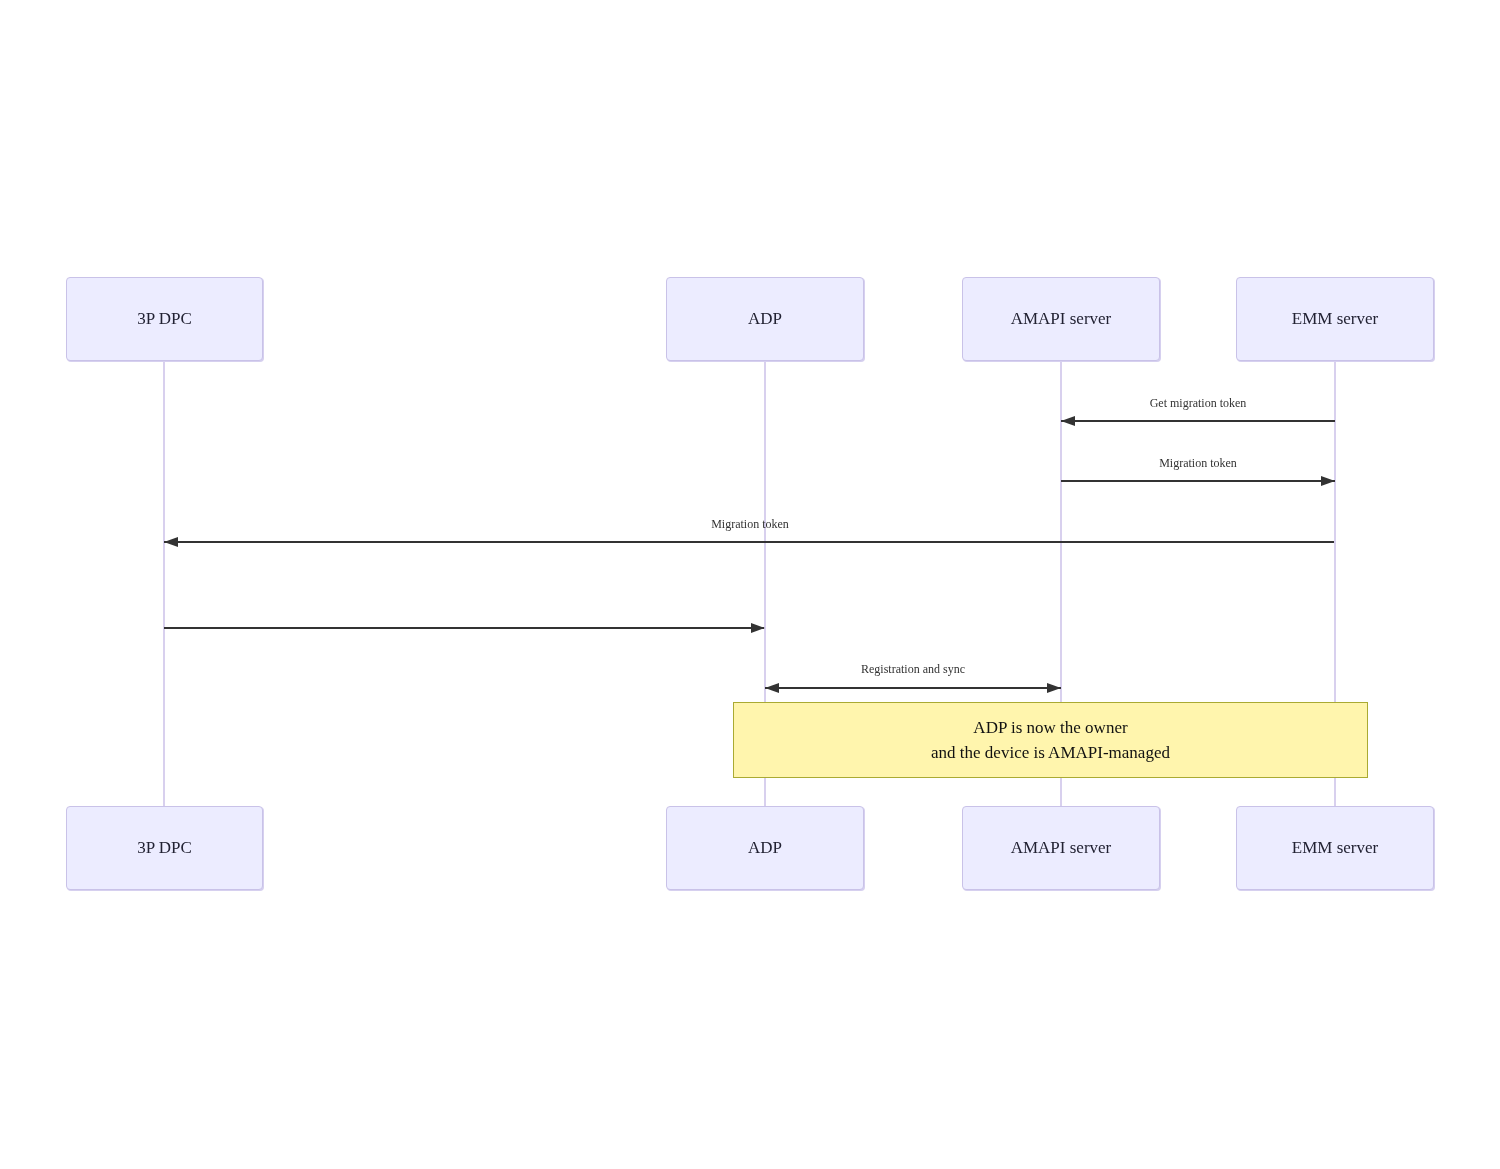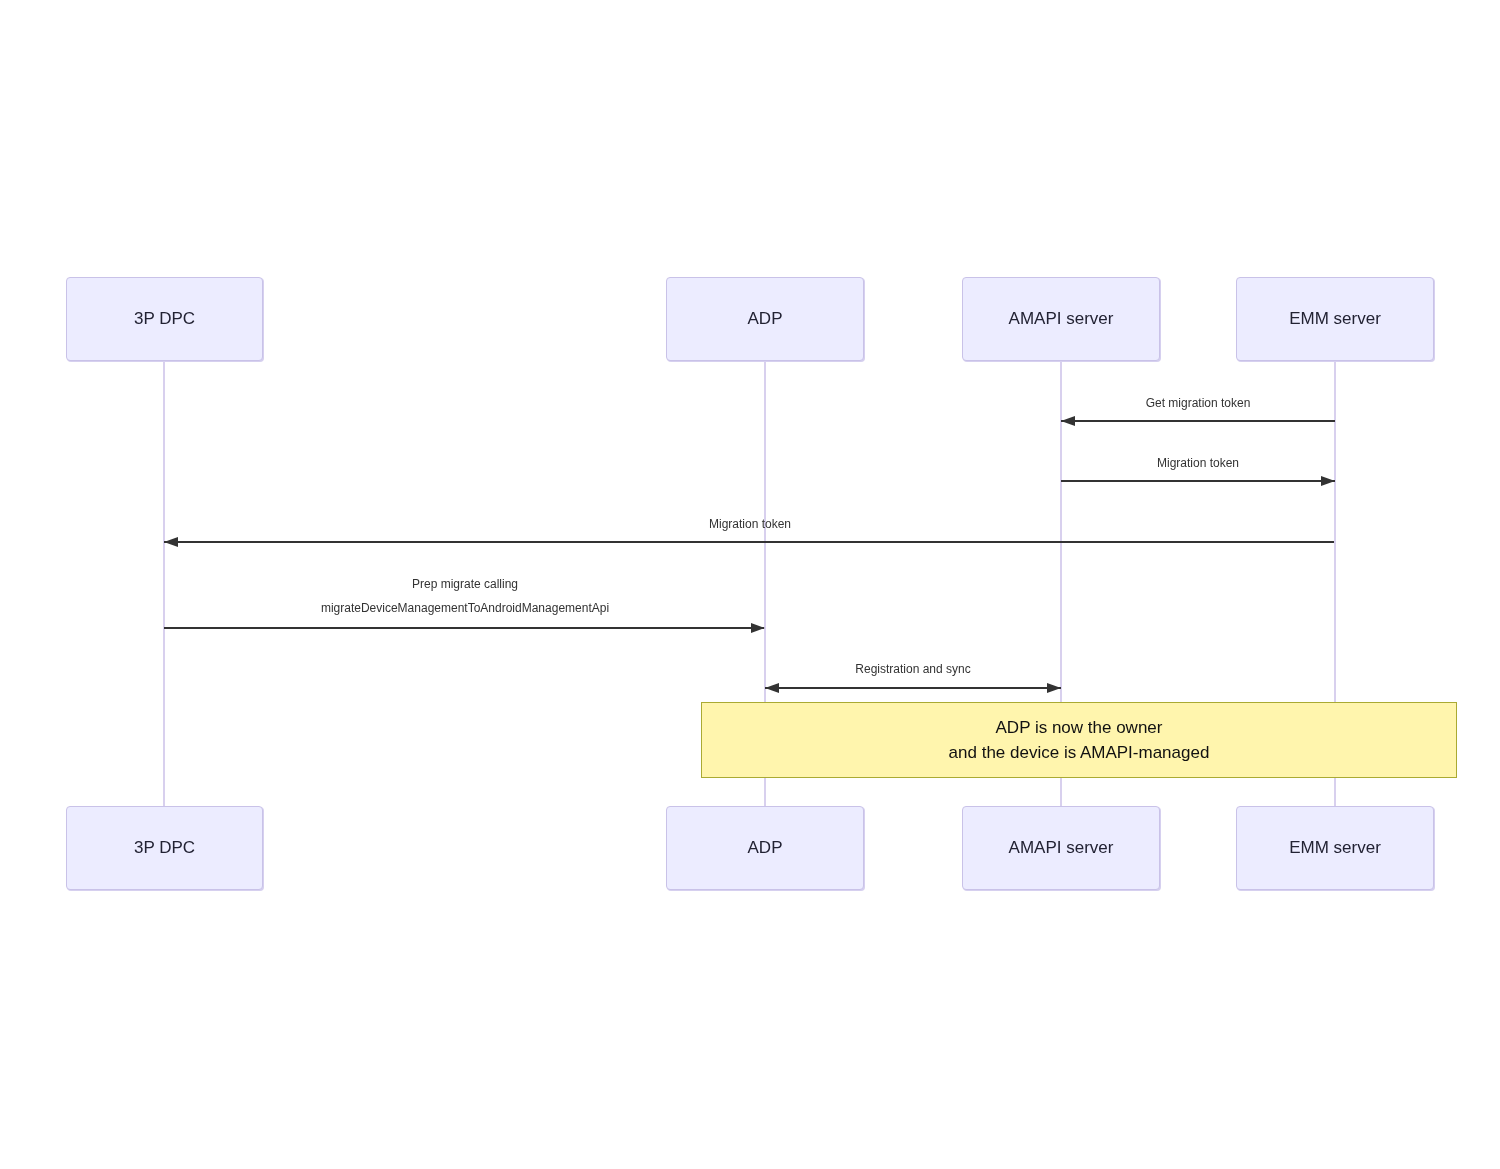--- a/index.html
+++ b/index.html
@@ -5,21 +5,21 @@
   html, body {
     margin: 0;
     padding: 0;
     background: #ffffff;
   }
   .canvas {
     position: relative;
     width: 1500px;
     height: 1169px;
     background: #ffffff;
-    font-family: Liberation Sans, sans-serif;
+    font-family: Liberation Serif, serif;
     overflow: hidden;
   }
   .actor {
     position: absolute;
     height: 84px;
     background: #ececff;
     border: 1px solid #c9c2e8;
     border-radius: 4px;
     display: flex;
     align-items: center;
@@ -102,31 +102,29 @@
   <div class="head head-l" style="left:1061px; top:416px;"></div>
 
   <div class="msg-label" style="left:1198px; top:451px;">Migration token</div>
   <div class="msg-line" style="left:1061px; top:480px; width:274px;"></div>
   <div class="head head-r" style="left:1321px; top:476px;"></div>
 
   <div class="msg-label" style="left:750px; top:512px;">Migration token</div>
   <div class="msg-line" style="left:164px; top:541px; width:1170px;"></div>
   <div class="head head-l" style="left:164px; top:537px;"></div>
 
-  <div class="msg-label" style="left:465px; top:572px;">Prep migrate calling
-migrateDeviceManagementToAndroidManagementApi</div>
   <div class="msg-line" style="left:164px; top:627px; width:600px;"></div>
   <div class="head head-r" style="left:751px; top:623px;"></div>
 
   <div class="msg-label" style="left:913px; top:657px;">Registration and sync</div>
   <div class="msg-line" style="left:765px; top:687px; width:296px;"></div>
   <div class="head head-l" style="left:765px; top:683px;"></div>
   <div class="head head-r" style="left:1047px; top:683px;"></div>
 
-  <div class="note" style="left:701px; top:702px; width:756px; height:76px;">
+  <div class="note" style="left:733px; top:702px; width:635px; height:76px;">
     <span>ADP is now the owner
 and the device is AMAPI-managed</span>
   </div>
 
   <div class="actor" style="left:66px; top:806px; width:197px;">
     <span>3P DPC</span>
   </div>
   <div class="actor" style="left:666px; top:806px; width:198px;">
     <span>ADP</span>
   </div>

